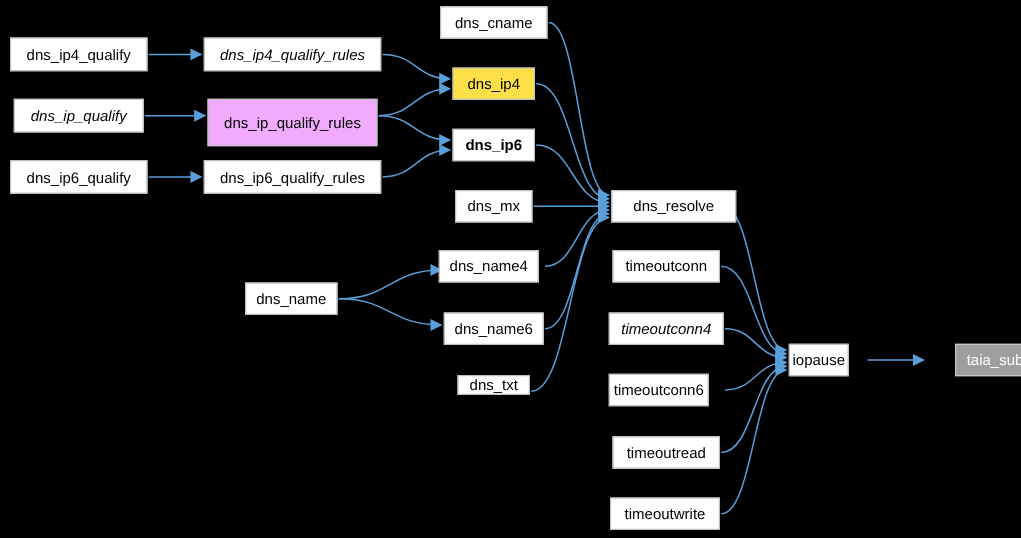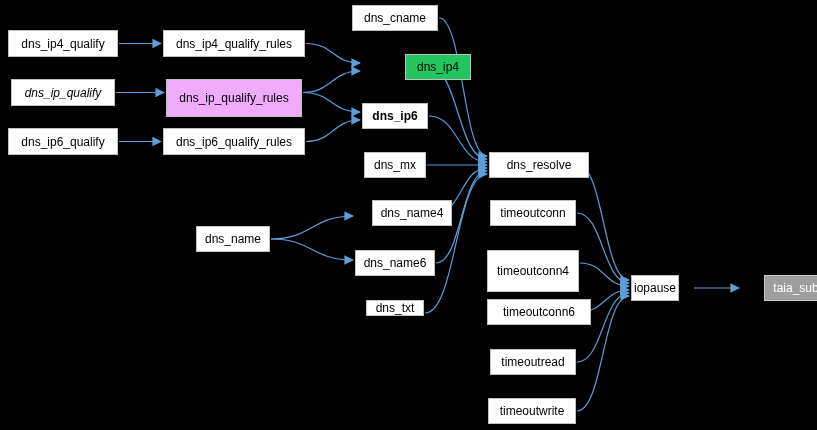--- a/index.html
+++ b/index.html
@@ -78,33 +78,33 @@
         <path d="M 580 312 C 604.5 312, 604.5 290, 629 290" class="edge" stroke="#5a9fd9" stroke-width="1.2" marker-end="url(#arrowhead)"></path>
         <path d="M 577 362 C 603 362, 603 293, 629 293" class="edge" stroke="#5a9fd9" stroke-width="1.2" marker-end="url(#arrowhead)"></path>
         <path d="M 577 411 C 603 411, 603 296, 629 296" class="edge" stroke="#5a9fd9" stroke-width="1.2" marker-end="url(#arrowhead)"></path>
         <path d="M 694 288 C 716.5 288, 716.5 288, 739 288" class="edge" stroke="#5a9fd9" stroke-width="1.2" marker-end="url(#arrowhead)"></path>
       </g>
   </svg>
   <div id="node-layer">
       <div class="node" style="left: 8px; top: 30px; width: 110px; height: 27px; background: rgb(255, 255, 255); color: rgb(0, 0, 0); border: 1px solid rgb(192, 192, 192);">dns_ip4_qualify</div>
       <div class="node" style="left: 11px; top: 79px; width: 104px; height: 27px; background: rgb(255, 255, 255); color: rgb(0, 0, 0); border: 1px solid rgb(192, 192, 192); font-style: italic;">dns_ip_qualify</div>
       <div class="node" style="left: 8px; top: 128px; width: 110px; height: 27px; background: rgb(255, 255, 255); color: rgb(0, 0, 0); border: 1px solid rgb(192, 192, 192);">dns_ip6_qualify</div>
-      <div class="node" style="left: 163px; top: 30px; width: 142px; height: 27px; background: rgb(255, 255, 255); color: rgb(0, 0, 0); border: 1px solid rgb(192, 192, 192);">dns_ip4_qualify_rules</div>
+      <div class="node" style="left: 163px; top: 30px; width: 142px; height: 27px; background: rgb(255, 255, 255); color: rgb(0, 0, 0); border: 1px solid rgb(192, 192, 192); font-style: italic;">dns_ip4_qualify_rules</div>
       <div class="node" style="left: 166px; top: 79px; width: 136px; height: 38px; background: #f0abfc; color: rgb(0, 0, 0); border: 1px solid rgb(192, 192, 192);">dns_ip_qualify_rules</div>
       <div class="node" style="left: 163px; top: 128px; width: 142px; height: 27px; background: rgb(255, 255, 255); color: rgb(0, 0, 0); border: 1px solid rgb(192, 192, 192);">dns_ip6_qualify_rules</div>
       <div class="node" style="left: 352px; top: 5px; width: 86px; height: 26px; background: rgb(255, 255, 255); color: rgb(0, 0, 0); border: 1px solid rgb(192, 192, 192);">dns_cname</div>
-      <div class="node" style="left: 362px; top: 54px; width: 66px; height: 26px; background: #22c55e; color: rgb(0, 0, 0); border: 1px solid rgb(192, 192, 192); margin-left: 43px;">dns_ip4</div>
+      <div class="node" style="left: 362px; top: 54px; width: 66px; height: 26px; background: #fde047; color: rgb(0, 0, 0); border: 1px solid rgb(192, 192, 192);">dns_ip4</div>
       <div class="node" style="left: 362px; top: 103px; width: 66px; height: 26px; background: rgb(255, 255, 255); color: rgb(0, 0, 0); border: 1px solid rgb(192, 192, 192); font-weight: bold;">dns_ip6</div>
       <div class="node" style="left: 364px; top: 152px; width: 62px; height: 26px; background: rgb(255, 255, 255); color: rgb(0, 0, 0); border: 1px solid rgb(192, 192, 192);">dns_mx</div>
       <div class="node" style="left: 196px; top: 226px; width: 74px; height: 26px; background: rgb(255, 255, 255); color: rgb(0, 0, 0); border: 1px solid rgb(192, 192, 192);">dns_name</div>
-      <div class="node" style="left: 372px; top: 200px; width: 80px; height: 26px; background: rgb(255, 255, 255); color: rgb(0, 0, 0); border: 1px solid rgb(192, 192, 192);">dns_name4</div>
+      <div class="node" style="left: 351px; top: 200px; width: 80px; height: 26px; background: rgb(255, 255, 255); color: rgb(0, 0, 0); border: 1px solid rgb(192, 192, 192);">dns_name4</div>
       <div class="node" style="left: 355px; top: 250px; width: 80px; height: 26px; background: rgb(255, 255, 255); color: rgb(0, 0, 0); border: 1px solid rgb(192, 192, 192);">dns_name6</div>
       <div class="node" style="left: 366px; top: 300px; width: 58px; height: 16px; background: rgb(255, 255, 255); color: rgb(0, 0, 0); border: 1px solid rgb(192, 192, 192);">dns_txt</div>
       <div class="node" style="left: 489px; top: 152px; width: 100px; height: 26px; background: rgb(255, 255, 255); color: #000000; border: 1px solid rgb(192, 192, 192);">dns_resolve</div>
       <div class="node" style="left: 490px; top: 200px; width: 86px; height: 26px; background: rgb(255, 255, 255); color: rgb(0, 0, 0); border: 1px solid rgb(192, 192, 192);">timeoutconn</div>
-      <div class="node" style="left: 487px; top: 250px; width: 92px; height: 42px; background: rgb(255, 255, 255); color: rgb(0, 0, 0); border: 1px solid rgb(192, 192, 192);">timeoutconn4</div>
-      <div class="node" style="left: 487px; top: 299px; width: 104px; height: 26px; background: rgb(255, 255, 255); color: rgb(0, 0, 0); border: 1px solid rgb(192, 192, 192);">timeoutconn6</div>
+      <div class="node" style="left: 487px; top: 250px; width: 92px; height: 26px; background: rgb(255, 255, 255); color: rgb(0, 0, 0); border: 1px solid rgb(192, 192, 192); font-style: italic;">timeoutconn4</div>
+      <div class="node" style="left: 487px; top: 299px; width: 80px; height: 26px; background: rgb(255, 255, 255); color: rgb(0, 0, 0); border: 1px solid rgb(192, 192, 192);">timeoutconn6</div>
       <div class="node" style="left: 490px; top: 349px; width: 86px; height: 26px; background: rgb(255, 255, 255); color: rgb(0, 0, 0); border: 1px solid rgb(192, 192, 192);">timeoutread</div>
       <div class="node" style="left: 488px; top: 398px; width: 88px; height: 26px; background: rgb(255, 255, 255); color: rgb(0, 0, 0); border: 1px solid rgb(192, 192, 192);">timeoutwrite</div>
       <div class="node" style="left: 631px; top: 275px; width: 48px; height: 26px; background: rgb(255, 255, 255); color: rgb(0, 0, 0); border: 1px solid rgb(192, 192, 192);">iopause</div>
       <div class="node" style="left: 741px; top: 275px; width: 64px; height: 26px; background: rgb(158, 158, 158); color: rgb(255, 255, 255); border: 1px solid rgb(200, 200, 200); margin-left: 23px;">taia_sub</div>
     </div>
 </div>
 
 </body></html>

